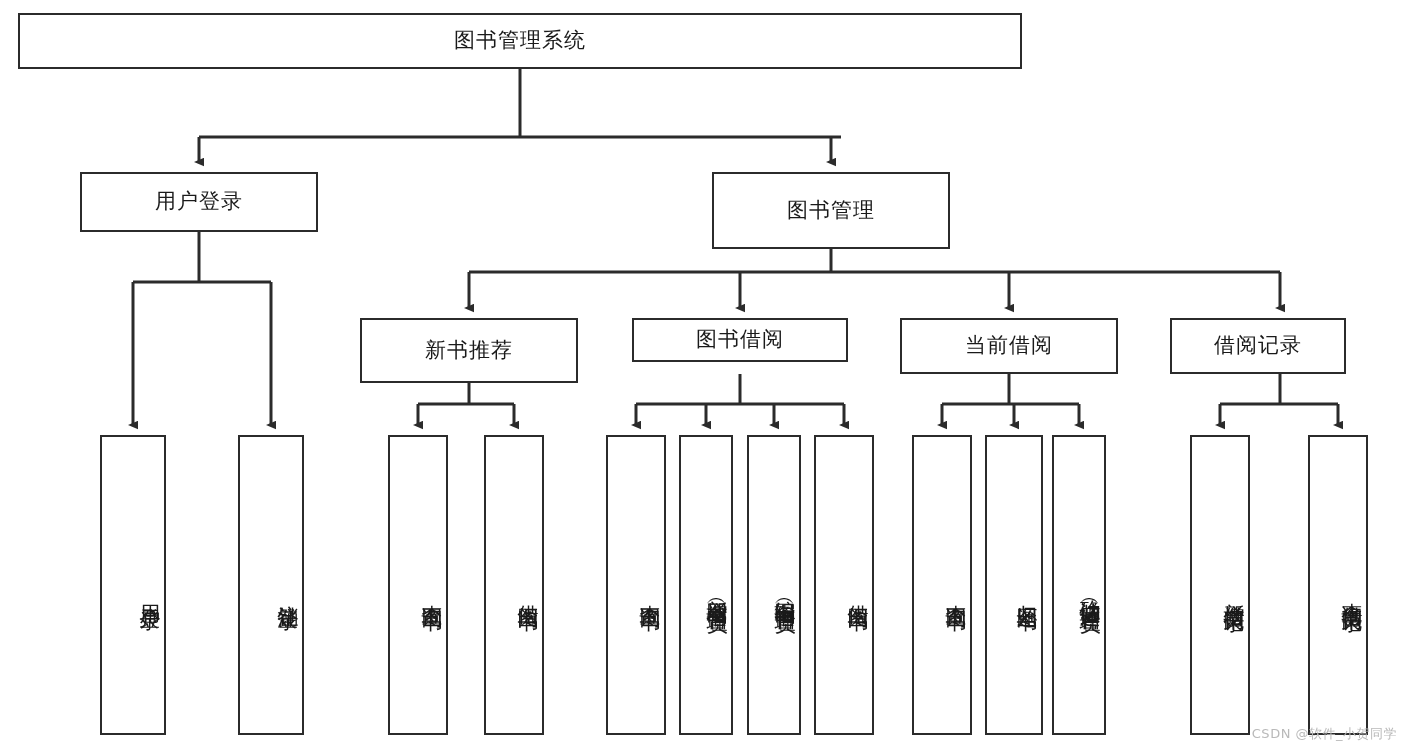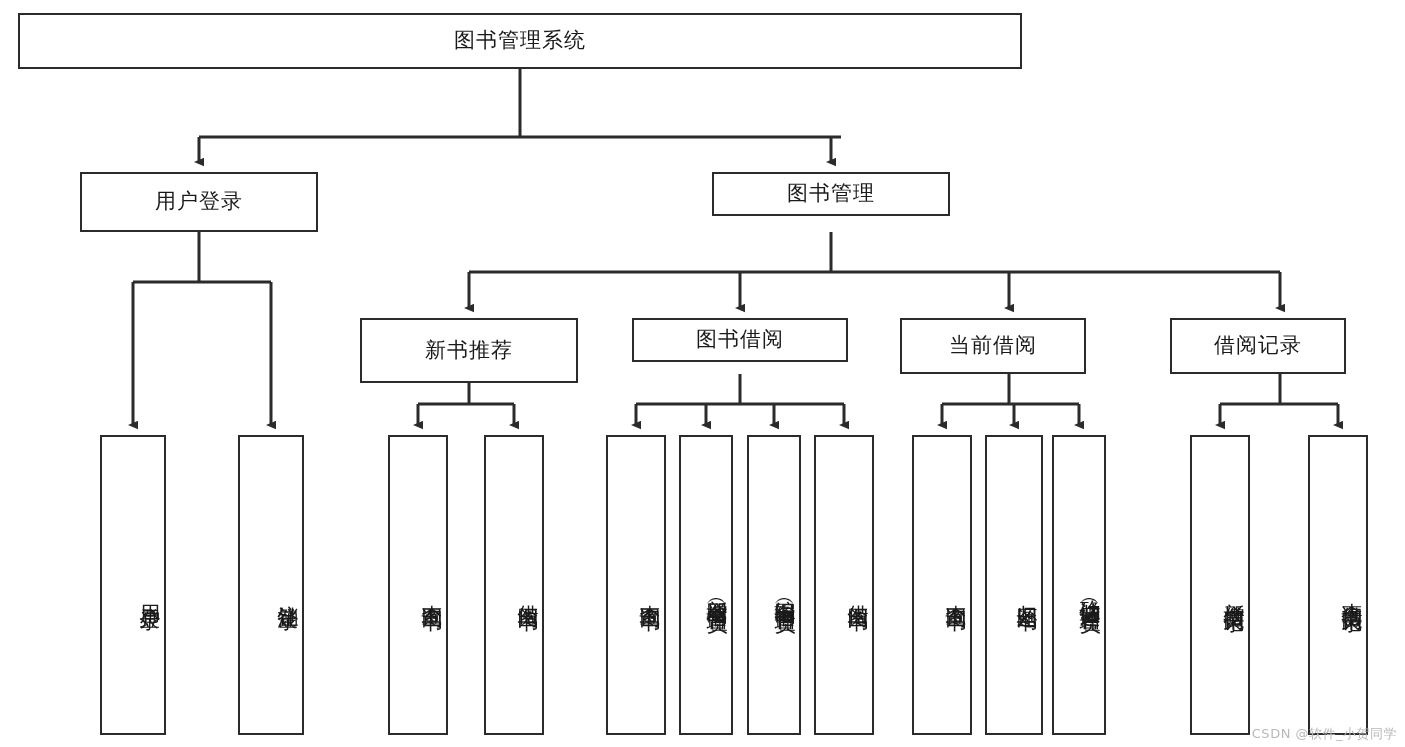--- a/index.html
+++ b/index.html
@@ -119,31 +119,31 @@
     </g>
   </svg>
 
   <div class="node h" style="left:18px; top:13px; width:1004px; height:56px;">
     <span>图书管理系统</span>
   </div>
 
   <div class="node h" style="left:80px; top:172px; width:238px; height:60px;">
     <span>用户登录</span>
   </div>
-  <div class="node h" style="left:712px; top:172px; width:238px; height:44px;">
+  <div class="node h" style="left:712px; top:172px; width:238px; height:77px;">
     <span>图书管理</span>
   </div>
 
   <div class="node h" style="left:360px; top:318px; width:218px; height:65px;">
     <span>新书推荐</span>
   </div>
   <div class="node h" style="left:632px; top:318px; width:216px; height:44px;">
     <span>图书借阅</span>
   </div>
-  <div class="node h" style="left:900px; top:318px; width:186px; height:56px;">
+  <div class="node h" style="left:900px; top:318px; width:218px; height:56px;">
     <span>当前借阅</span>
   </div>
   <div class="node h" style="left:1170px; top:318px; width:176px; height:56px;">
     <span>借阅记录</span>
   </div>
 
   <div class="node v" style="left:100px; top:435px; width:66px; height:300px;">
     <span>用户登录</span>
   </div>
   <div class="node v" style="left:238px; top:435px; width:66px; height:300px;">

